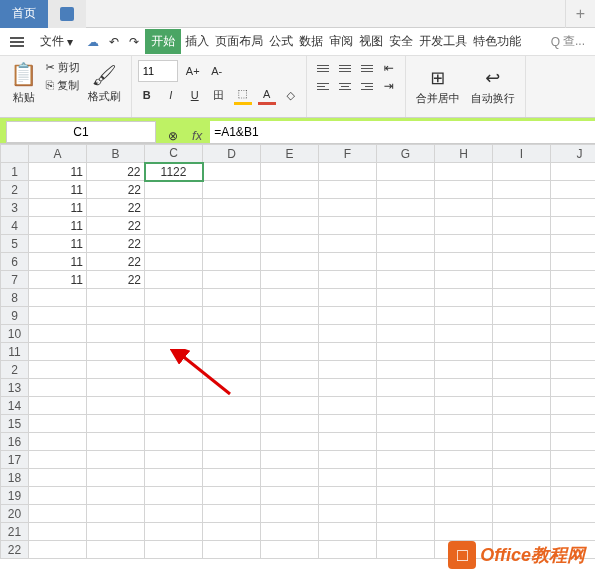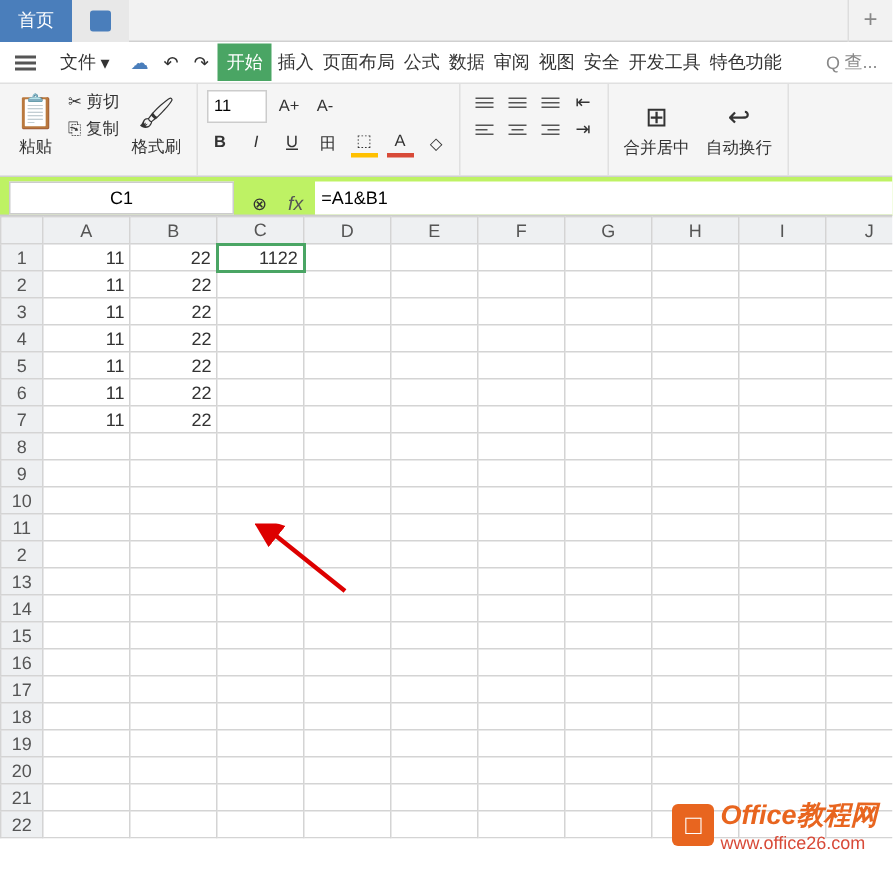--- a/index.html
+++ b/index.html
@@ -206,21 +206,21 @@
           <th class="col">F</th>
           <th class="col">G</th>
           <th class="col">H</th>
           <th class="col">I</th>
           <th class="col">J</th>
         </tr>
         <tr>
           <td class="row-hdr">1</td>
           <td class="" style="text-align:right">11</td>
           <td class="" style="text-align:right">22</td>
-          <td class=" selected" style="text-align:right">1122</td>
+          <td class=" selected" style="text-align:center">1122</td>
           <td class="" style="text-align:right"></td>
           <td class="" style="text-align:right"></td>
           <td class="" style="text-align:right"></td>
           <td class="" style="text-align:right"></td>
           <td class="" style="text-align:right"></td>
           <td class="" style="text-align:right"></td>
           <td class="" style="text-align:right"></td>
         </tr>
         <tr>
           <td class="row-hdr">2</td>
@@ -504,15 +504,14 @@
         </marker>
       </defs>
     <line x1="60" y1="45" x2="10" y2="5" stroke="#d00" stroke-width="3" marker-end="url(#ah)"></line>
   </svg>
 </div>
 
 <div class="watermark">
   <div class="wm-icon">□</div>
   <div>
     <span>Office教程网</span>
-    <span class="url">www.office26.com</span>
   </div>
 </div>
 
 </body></html>

